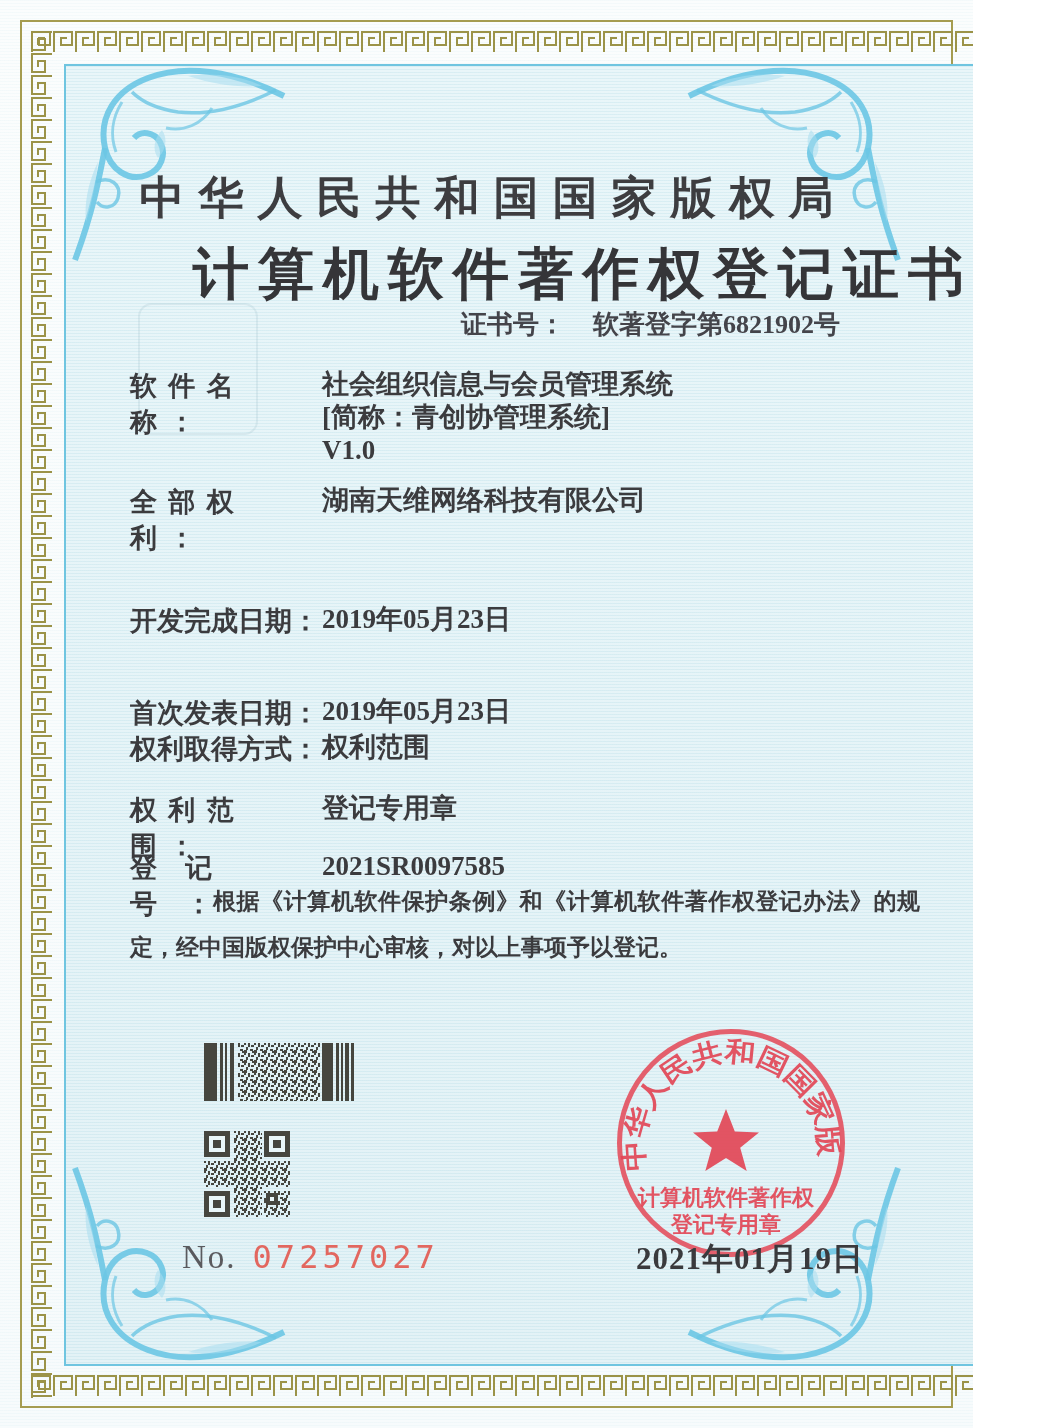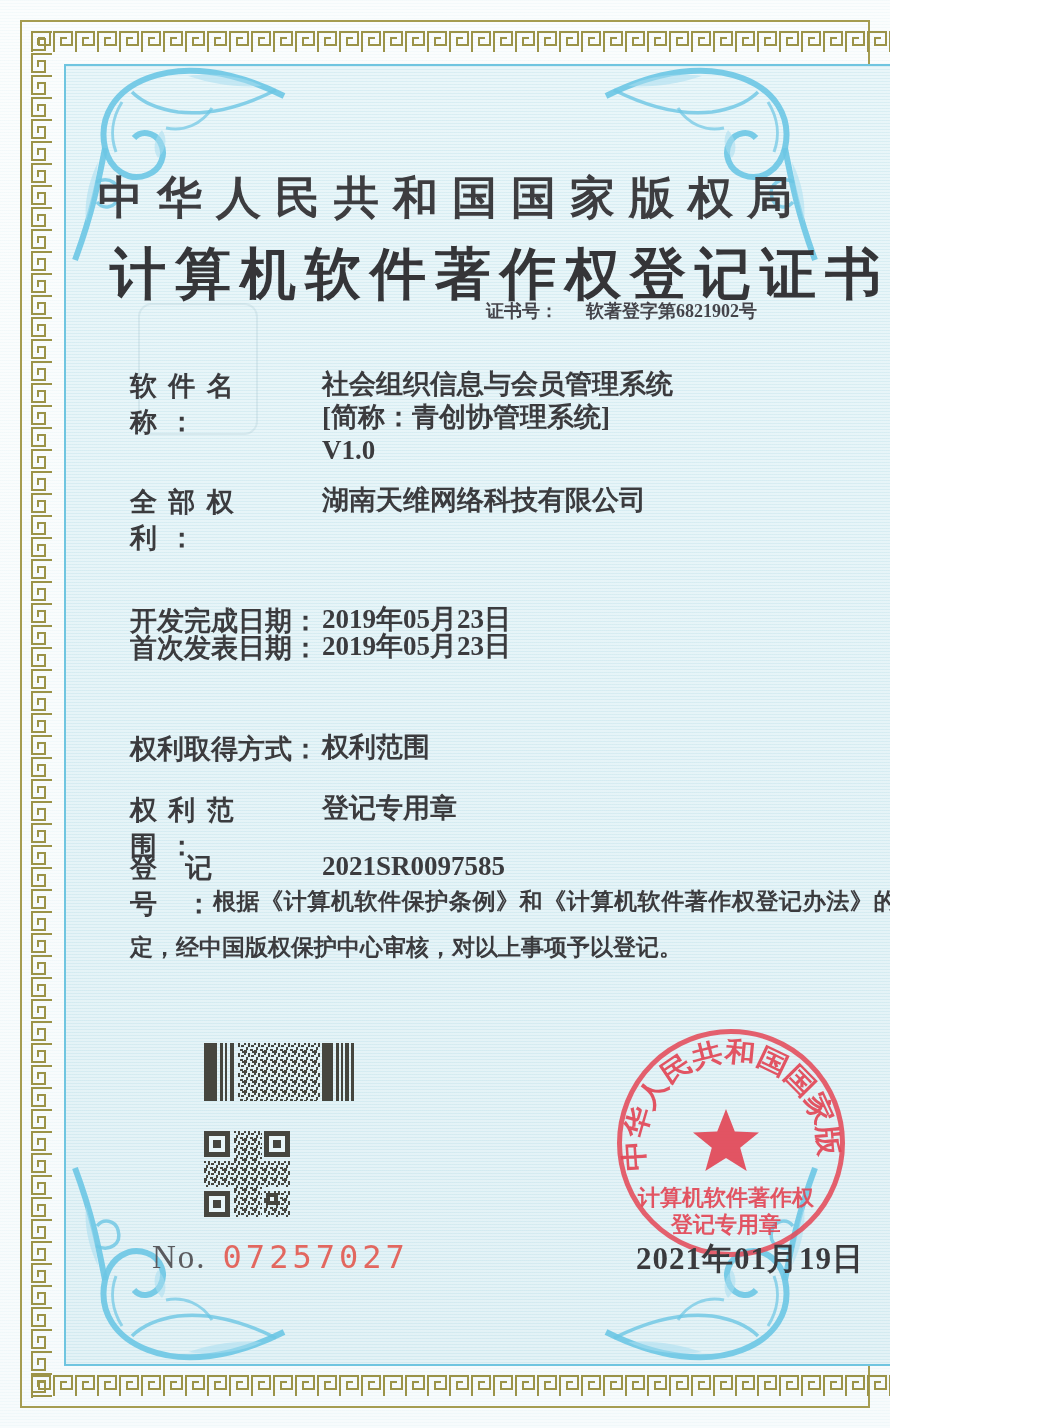--- a/index.html
+++ b/index.html
@@ -1,18 +1,18 @@
 <!DOCTYPE html>
 <html><head>
 <meta charset="utf-8">
 <style>
   html,body{margin:0;padding:0;background:#ffffff;}
   .cert{
     position:relative;
-    width:890px;height:1428px;
+    width:973px;height:1428px;
     background:
       repeating-linear-gradient(180deg, rgba(150,205,220,.07) 0 1px, rgba(255,255,255,0) 1px 3px),
       linear-gradient(#fbfdfd,#f7fbfc);
     overflow:hidden;
     font-family:"Liberation Serif","DejaVu Serif",serif;
     color:#3a3a3c;
   }
   
   .outer-line{position:absolute;left:20px;top:20px;right:20px;bottom:20px;border:2px solid #a59c50;}
   
@@ -39,22 +39,22 @@
     position:absolute;left:0;top:168px;width:100%;
     text-align:center;font-size:45px;font-weight:700;letter-spacing:14px;text-indent:14px;
     color:#3d3d40;
   }
   .cert-title{
     position:absolute;left:0;top:237px;width:100%;
     text-align:right;font-size:56px;font-weight:700;letter-spacing:9px;text-indent:9px;
     color:#353538;
   }
   .certno{
-    position:absolute;top:299px;right:133px;
-    font-size:18px;font-weight:700;color:#44444a;
+    position:absolute;top:307px;right:133px;
+    font-size:26px;font-weight:700;color:#44444a;
   }
   .certno .lbl{margin-right:28px;}
 
   .watermark{
     position:absolute;left:138px;top:303px;width:116px;height:128px;
     border:2px solid rgba(140,175,190,.18);border-radius:14px;
   }
 
   .row{position:absolute;left:130px;font-size:27px;font-weight:700;color:#3b3b3e;}
   .row .label{display:inline-block;width:190px;vertical-align:top;}
@@ -64,21 +64,21 @@
 
   .statement{
     position:absolute;left:130px;top:879px;width:790px;
     font-size:23px;font-weight:700;line-height:46px;color:#3b3b3e;
     text-indent:83px;text-align:justify;
   }
 
   .barcode{position:absolute;left:204px;top:1043px;}
   .qrcode{position:absolute;left:204px;top:1131px;}
 
-  .serial{position:absolute;left:152px;top:1238px;font-size:33px;}
+  .serial{position:absolute;left:182px;top:1238px;font-size:33px;}
   .serial .no{color:#5a5a5e;letter-spacing:2px;margin-right:16px;}
   .serial .num{color:#e2675f;font-family:"DejaVu Sans Mono",monospace;font-size:32px;letter-spacing:4px;}
 
   .seal{
     position:absolute;left:617px;top:1029px;width:228px;height:228px;
   }
   .seal-ring{
     position:absolute;left:0;top:0;width:218px;height:218px;
     border:5px solid rgba(228,75,90,.88);border-radius:50%;
   }
@@ -211,21 +211,21 @@
   </div>
 
   <div class="row" style="top:484px">
     <span class="label spread">全部权利：</span><span class="value">湖南天维网络科技有限公司</span>
   </div>
 
   <div class="row" style="top:603px">
     <span class="label">开发完成日期：</span><span class="value">2019年05月23日</span>
   </div>
 
-  <div class="row" style="top:630px">
+  <div class="row" style="top:695px">
     <span class="label">首次发表日期：</span><span class="value">2019年05月23日</span>
   </div>
 
   <div class="row" style="top:731px">
     <span class="label">权利取得方式：</span><span class="value">权利范围</span>
   </div>
 
   <div class="row" style="top:792px">
     <span class="label spread">权利范围：</span><span class="value">登记专用章</span>
   </div>

